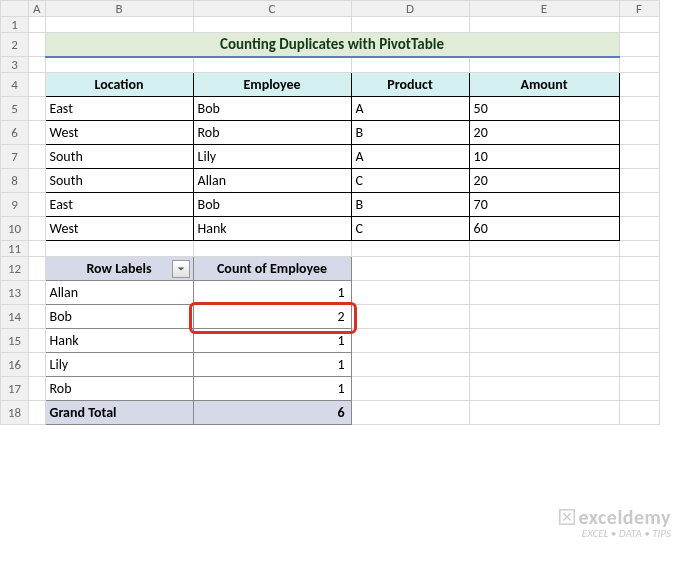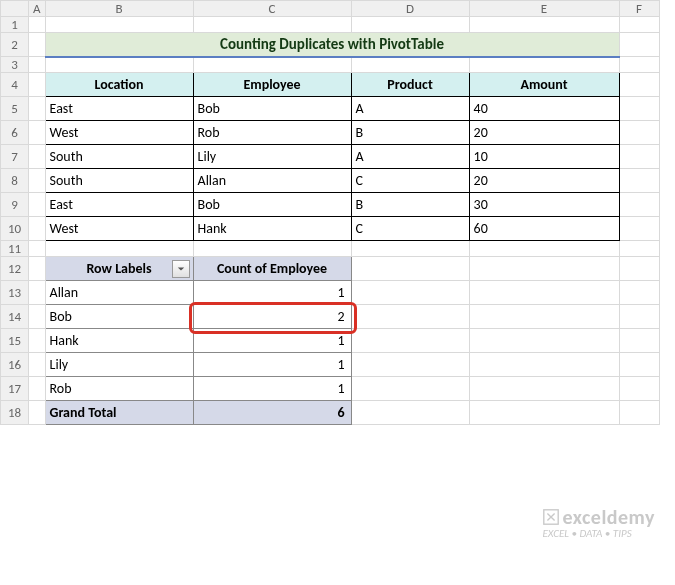--- a/index.html
+++ b/index.html
@@ -108,23 +108,23 @@
   }
   .dropdown-btn svg { width: 8px; height: 8px; }
   .highlight-box {
     position: absolute;
     border: 3px solid #d93025;
     border-radius: 6px;
     pointer-events: none;
   }
   .watermark {
     position: absolute;
-    right: 20px;
+    right: 4px;
     bottom: 45px;
-    text-align: left;
+    text-align: right;
     color: #c9c9c9;
     font-size: 11px;
     line-height: 1.1;
     font-style: italic;
   }
   .watermark .big {
     font-size: 20px;
     font-weight: bold;
     font-style: normal;
     letter-spacing: 0.5px;
@@ -187,21 +187,21 @@
     <td class="thead1">Amount</td>
     <td class="empty"></td>
   </tr>
 
   <tr>
     <th class="rowhead">5</th>
     <td class="empty cA"></td>
     <td class="dcell">East</td>
     <td class="dcell">Bob</td>
     <td class="dcell">A</td>
-    <td class="dcell">40</td>
+    <td class="dcell">50</td>
     <td class="empty"></td>
   </tr>
   <tr>
     <th class="rowhead">6</th>
     <td class="empty cA"></td>
     <td class="dcell">West</td>
     <td class="dcell">Rob</td>
     <td class="dcell">B</td>
     <td class="dcell">20</td>
     <td class="empty"></td>
@@ -223,21 +223,21 @@
     <td class="dcell">C</td>
     <td class="dcell">20</td>
     <td class="empty"></td>
   </tr>
   <tr>
     <th class="rowhead">9</th>
     <td class="empty cA"></td>
     <td class="dcell">East</td>
     <td class="dcell">Bob</td>
     <td class="dcell">B</td>
-    <td class="dcell">30</td>
+    <td class="dcell">70</td>
     <td class="empty"></td>
   </tr>
   <tr>
     <th class="rowhead">10</th>
     <td class="empty cA"></td>
     <td class="dcell">West</td>
     <td class="dcell">Hank</td>
     <td class="dcell">C</td>
     <td class="dcell">60</td>
     <td class="empty"></td>

